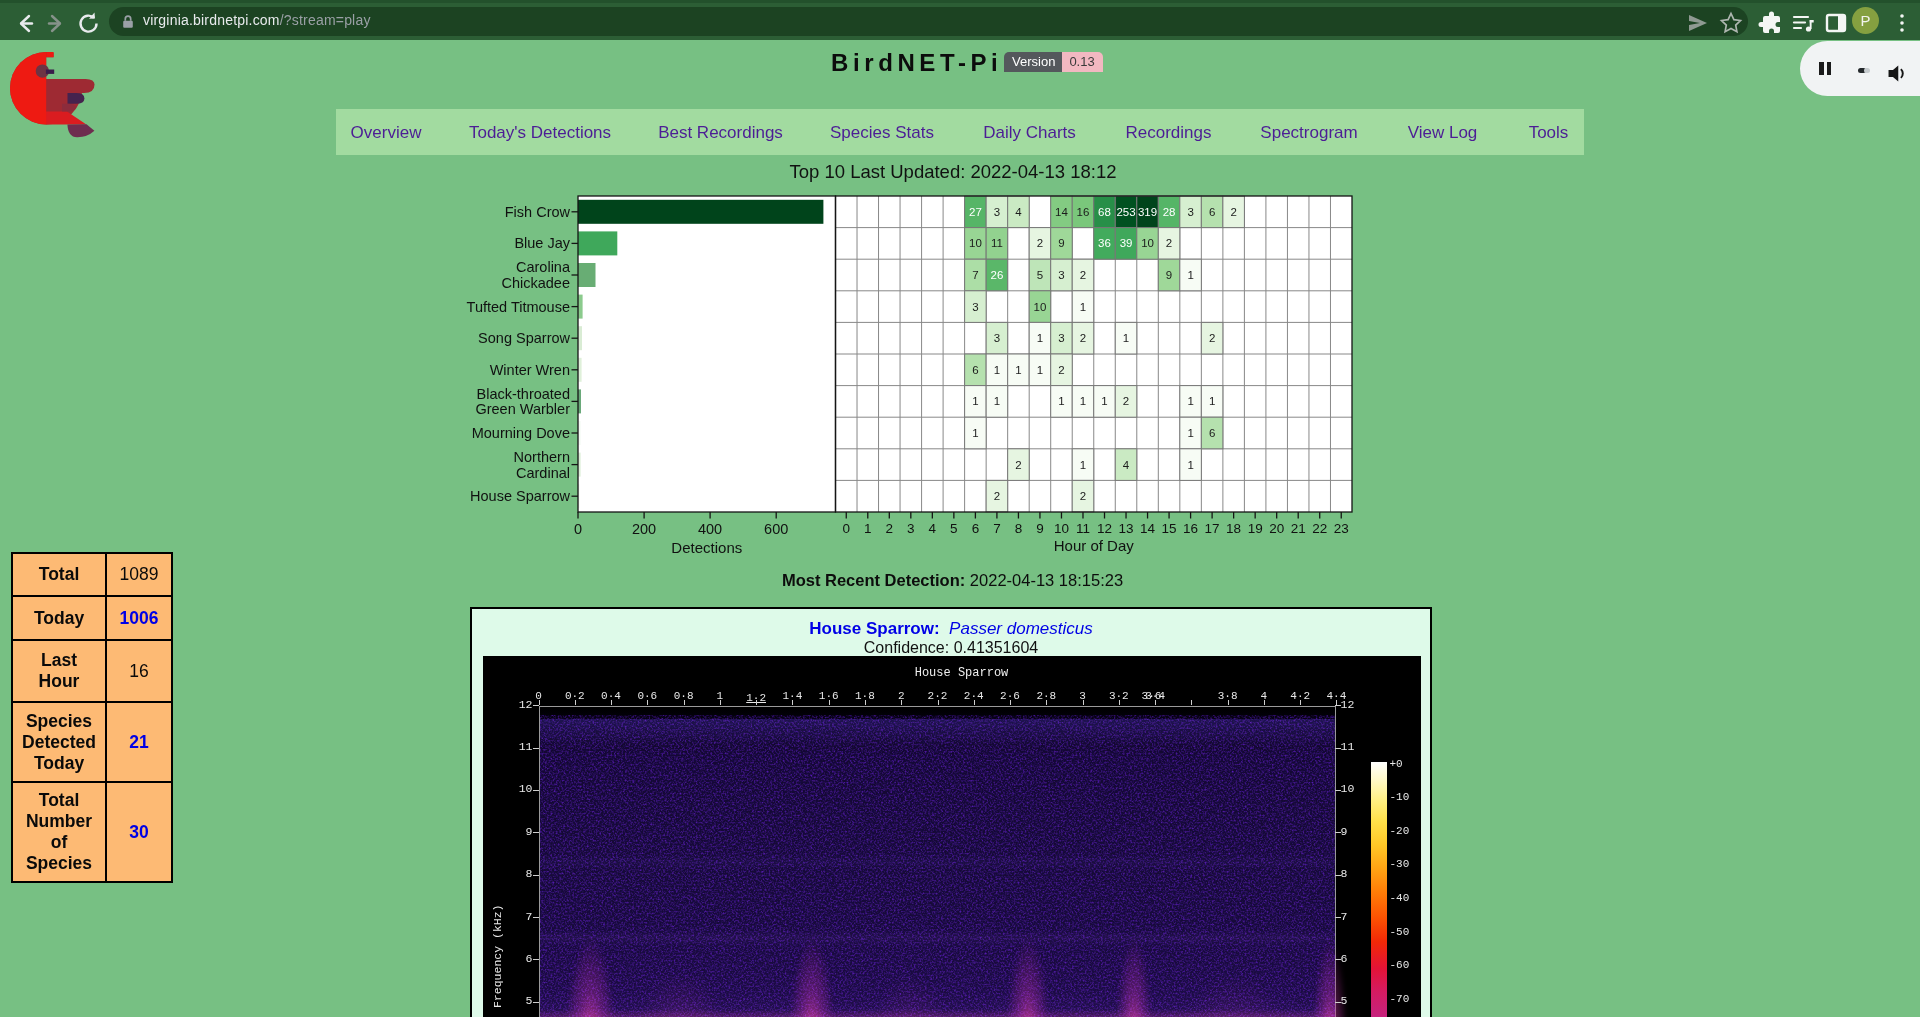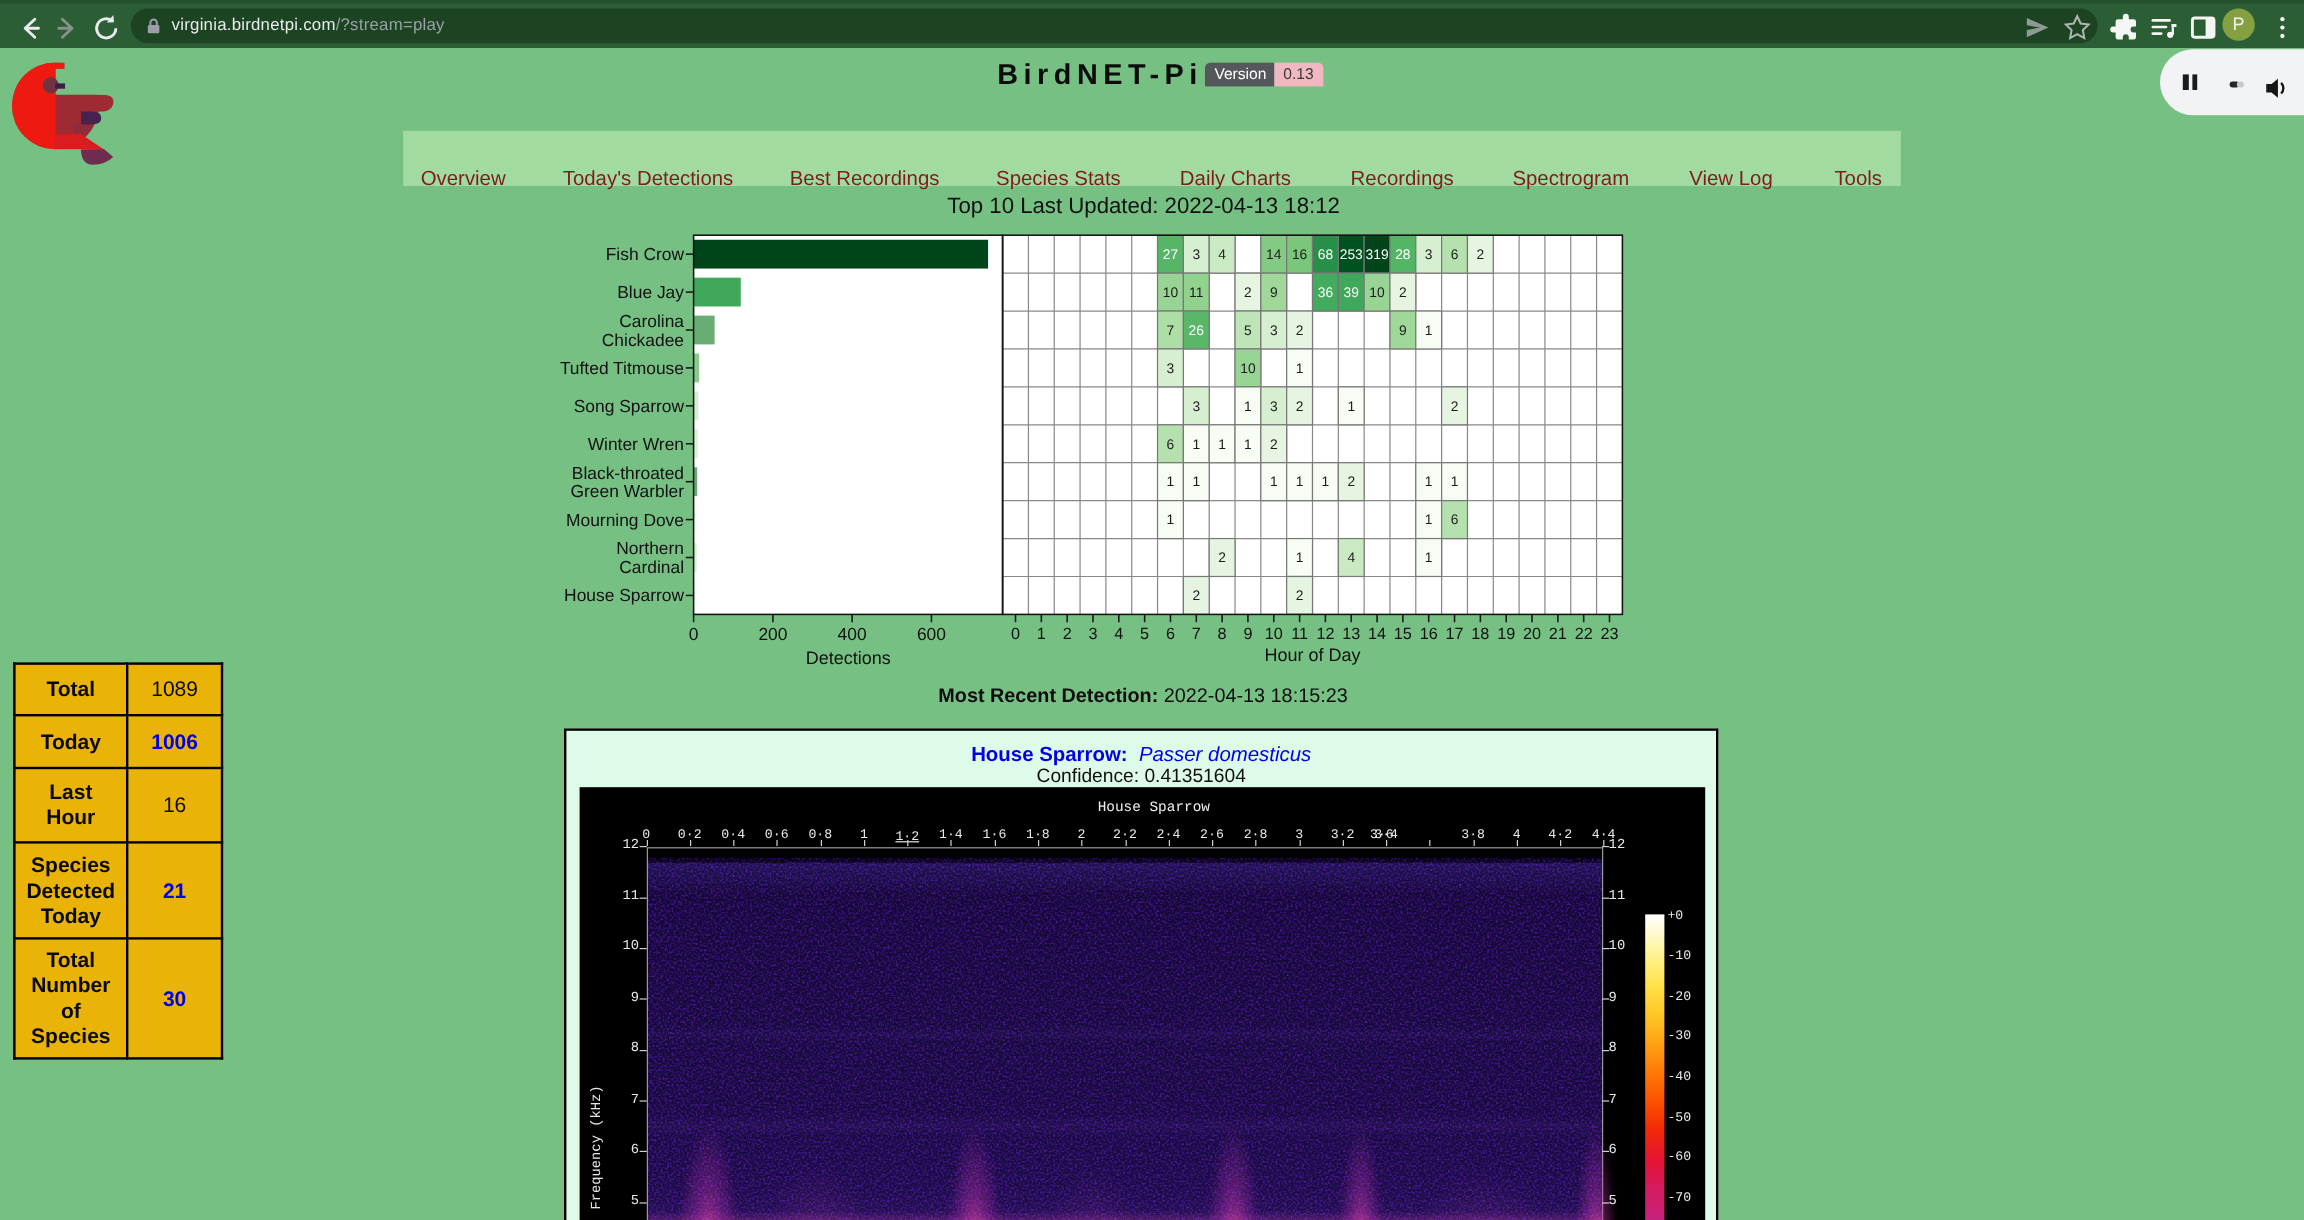--- a/index.html
+++ b/index.html
@@ -11,28 +11,28 @@
 .navic { position:absolute; top:7px; width:33px; height:33px; }
 #urltext { position:absolute; left:143px; top:12px; font-size:14px; color:#e8eaed; letter-spacing:0.2px; }
 #urltext .dim { color:#9aa0a6; }
 
 #title { position:absolute; left:831px; top:49px; width:400px; font-size:24px; font-weight:bold; letter-spacing:4.6px; color:#0c0c0c; }
 #badge { position:absolute; left:1004px; top:52px; height:36px; border-radius:5px; overflow:hidden; font-size:13px; line-height:20px; }
 #badge .v { display:inline-block; background:#54585c; color:#fff; padding:0 7px 0 8px; height:20px; float:left;}
 #badge .n { display:inline-block; background:#f2b8c1; color:#3a3a3a; padding:0 8px 0 7px; height:20px; float:left;}
 
 #nav { position:absolute; left:336px; top:109px; width:1248px; height:46px; background:#a2dba0; }
-#nav span { position:absolute; top:0; height:46px; line-height:47px; font-size:17px; color:#7f1d1d; transform:translateX(-50%); white-space:nowrap;margin-top:16px; }
+#nav span { position:absolute; top:0; height:46px; line-height:47px; font-size:17px; color:#4c1d95; transform:translateX(-50%); white-space:nowrap; }
 
 .chart { position:absolute; left:440px; top:160px; }
 
 #stable { position:absolute; left:11px; top:552px; border-collapse:collapse; }
-#stable td { border:2.5px solid #000; background:#eab308; text-align:center; vertical-align:middle; font-size:17.5px; color:#0a0a0a; padding:0; }
+#stable td { border:2.5px solid #000; background:#fdba74; text-align:center; vertical-align:middle; font-size:17.5px; color:#0a0a0a; padding:0; }
 #stable td.l { font-weight:bold; width:94px; }
-#stable td.r { width:79px;text-align:center; }
+#stable td.r { width:66px;text-align:center; }
 #stable .blue { color:#0000e6; font-weight:bold; }
 #mrd { position:absolute; left:0; top:571px; width:1905px; text-align:center; font-size:16.5px; color:#0d0d0d; }
 
 #panel { position:absolute; left:470px; top:607px; width:962px; height:420px; background:#defae9; border:2.5px solid #000; }
 #ptitle { position:absolute; left:0; top:10px; width:958px; text-align:center; font-size:17px; color:#0000e6; font-weight:bold; }
 #ptitle i { font-weight:normal; font-style:italic; }
 #pconf { position:absolute; left:0; top:30px; width:958px; text-align:center; font-size:16px; color:#111; }
 #specbox { position:absolute; left:10.5px; top:46.5px; width:938px; height:375px; background:#000; overflow:hidden; }
 #spectitle { position:absolute; left:0; top:58px; width:958px; text-align:center; font-family:"Liberation Mono",monospace; font-size:12px; color:#efefef; }
 .tlab { position:absolute; width:36px; text-align:center; font-family:"Liberation Mono",monospace; font-size:11px; color:#e8e8e8; }

